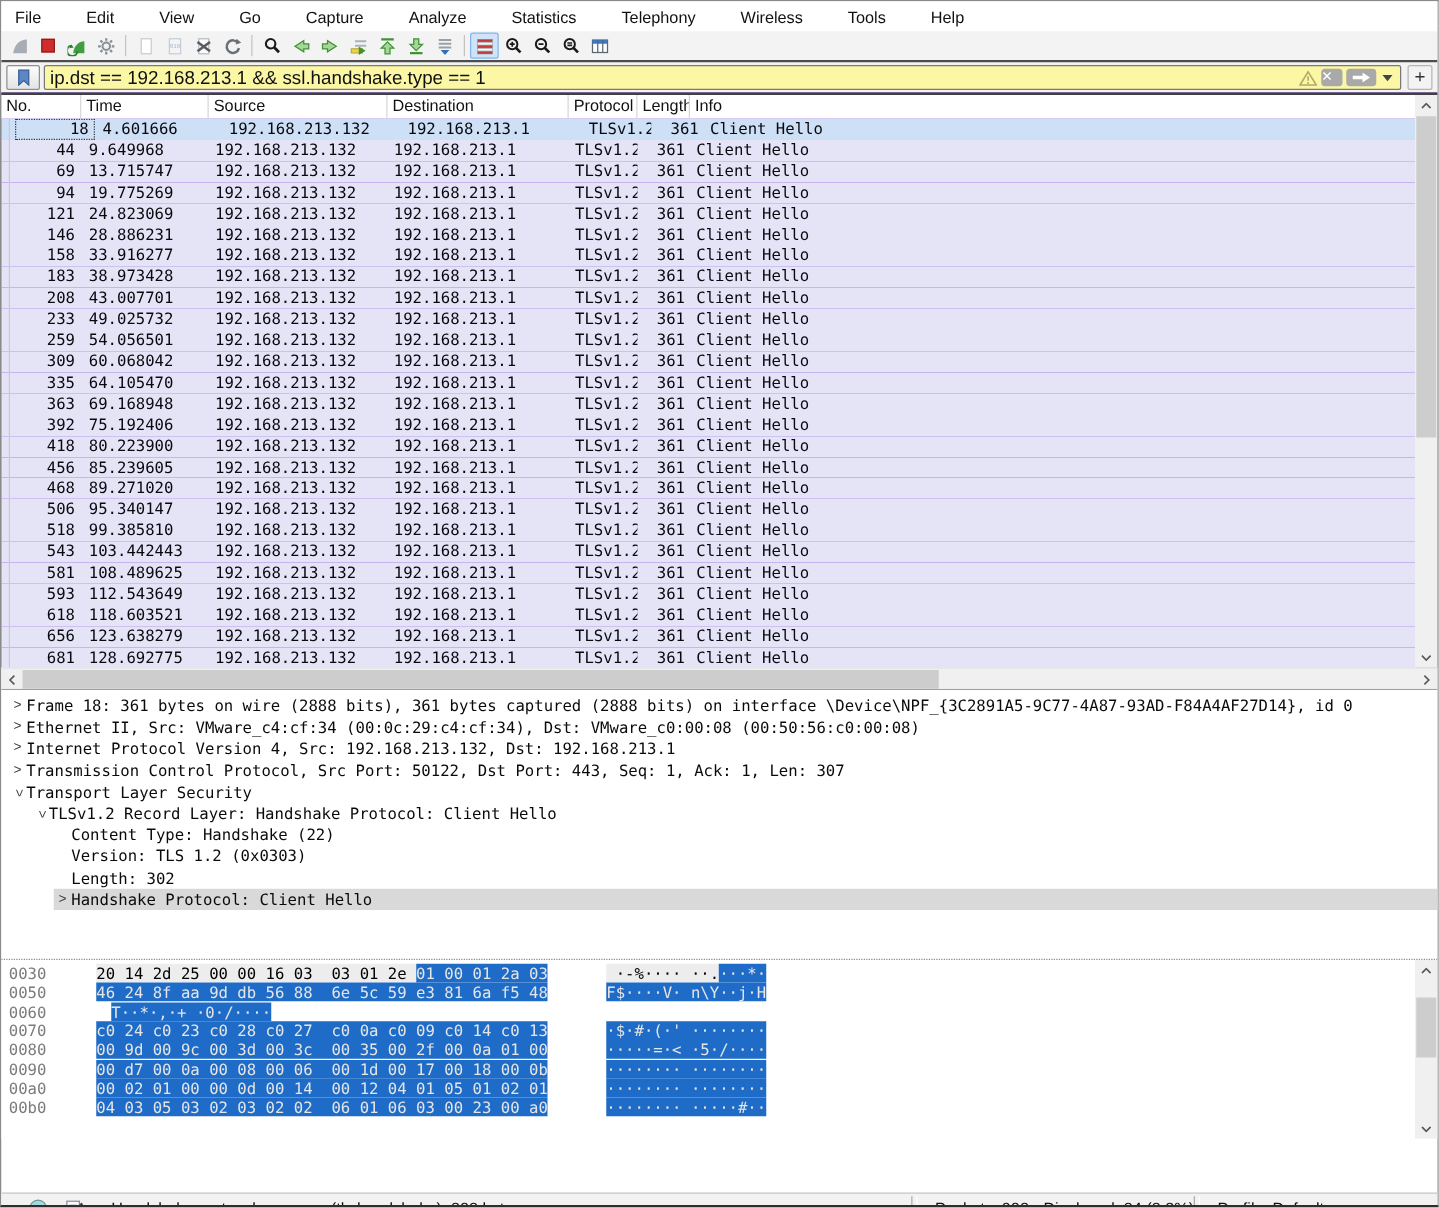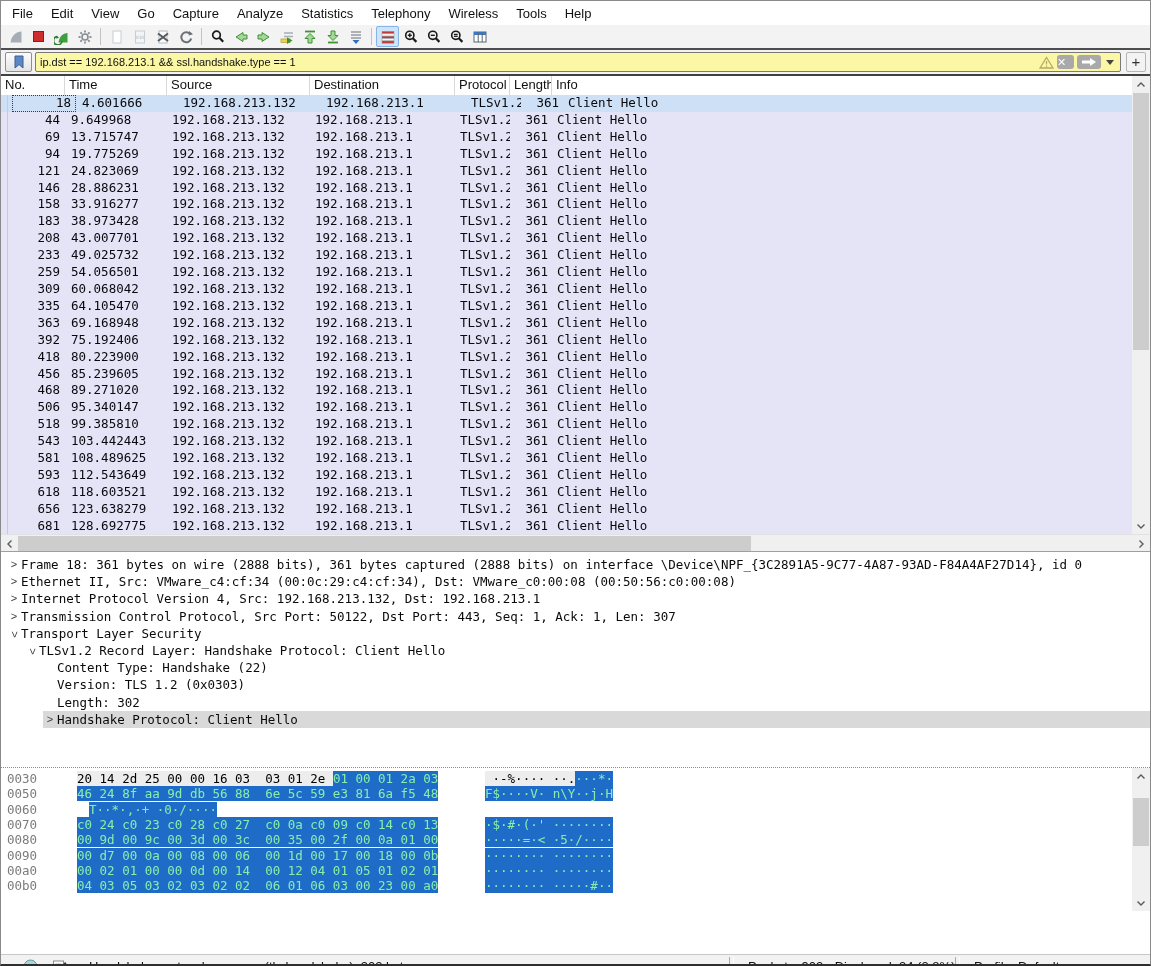--- a/index.html
+++ b/index.html
@@ -11,38 +11,38 @@
   
   .titlebar { height:28px; background:#fff; display:flex; align-items:center; }
   .app-ico { width:17px; height:17px; margin:0 7px 0 8px; }
   .title-text { font-size:13px; color:#111; }
   .win-btns { margin-left:auto; display:flex; height:100%; }
   .wbtn { width:46px; height:100%; display:flex; align-items:center; justify-content:center; color:#222; }
   .glyph-min { width:11px; height:1px; background:#222; display:block; }
   .glyph-max { width:10px; height:10px; border:1px solid #222; display:block; }
   .glyph-close { font-size:16px; line-height:16px; }
   
-  .menubar { height:24px; background:#fff; display:flex; align-items:center; padding-left:2px; }
+  .menubar { height:24px; background:#fff; display:flex; align-items:center; padding-left:2px;gap:18px; }
   .mitem { font-size:13px; color:#111; padding:3px 9px; }
   
   .toolbar { height:25px; background:#f3f3f3; border-bottom:2px solid #4d4d4d;
              display:flex; align-items:center; padding-left:3px; }
   .tb-btn { width:23px; height:21px; display:flex; align-items:center; justify-content:center; border:1px solid transparent; border-radius:2px; }
   .tb-btn svg { display:block; }
   .tb-btn.toggled { background:#cfe4f8; border:1px solid #84b4e8; }
   .tb-sep { width:1px; height:17px; background:#c3c3c3; margin:0 4px; }
   .stopsq { width:11px; height:11px; background:#cf2d2d; border:1px solid #8c1d1d; display:block; }
   
   .filterbar { height:24px; background:#f3f3f3; display:flex; align-items:center; padding:0 4px; }
   .bm-btn { width:27px; height:20px; border:1px solid #8f8f8f; border-radius:2px;
             background:linear-gradient(#fdfdfd,#e4e4e4); display:flex; align-items:center; justify-content:center; margin-right:3px; }
   .filter-field { flex:1; height:20px; background:#fbf7a5; border:1px solid #7a7a7a; border-radius:2px;
                   display:flex; align-items:center; padding:0 2px 0 4px; }
   .filter-input { flex:1; background:transparent; border:none; outline:none;
-                  font-family:"Liberation Sans","DejaVu Sans",sans-serif; font-size:11px; color:#111; }
+                  font-family:"Liberation Sans","DejaVu Sans",sans-serif; font-size:15px; color:#111; }
   .f-ico { margin-left:3px; display:flex; align-items:center; }
   .f-clear { width:17px; height:14px; background:#a9a9a9; border-radius:3px; color:#fff;
              font-size:11px; line-height:14px; text-align:center; font-weight:bold; }
   .f-apply { width:24px; height:14px; background:#a9a9a9; border-radius:3px; display:flex; align-items:center; justify-content:center; }
   .f-caret { width:0; height:0; border-left:4px solid transparent; border-right:4px solid transparent; border-top:5px solid #444; margin:0 4px 0 5px; }
   .add-btn { width:20px; height:20px; margin-left:5px; border:1px solid #b5b5b5; border-radius:2px;
              font-size:15px; line-height:18px; text-align:center; color:#333; background:#f3f3f3; }
   
   .listwrap { position:relative; border-top:2px solid #404040; height:460px; background:#6d28d9; }
   .phead { display:grid; grid-template-columns:64px 102px 143px 145px 55px 42px auto;
@@ -83,21 +83,21 @@
   .chev { width:14px; flex:0 0 14px; font-family:"Liberation Sans",sans-serif; font-size:11px; color:#3c3c3c;
           display:inline-block; text-align:center; transform-origin:50% 55%; }
   .chev.open { transform:rotate(90deg); }
   
   .hexwrap { position:relative; height:144px; border-top:1px dotted #8c8c8c; background:#fff; overflow:hidden; }
   .hexrows { padding:3px 0 0 6px; font-family:"DejaVu Sans Mono","Liberation Mono",monospace; font-size:12.5px; }
   .hrow { display:flex; height:15.35px; line-height:15.3px; white-space:pre;gap:24px; }
   .hoff { width:46px; color:#7b7b7b; flex:0 0 46px; }
   .hhex { width:372px; flex:0 0 372px; }
   .hascii { margin-left:12px; }
-  .hsel { background:#1e6cc8; color:#86efac; }
+  .hsel { background:#1e6cc8; color:#e5e5e5; }
   .dim { background:#ededed; }
   
   .statusbar { height:24px; background:#f2f2f2; border-top:1px solid #c8c8c8;
                display:flex; align-items:center; font-size:13px; color:#111;margin-top:43px; }
   .sb-ico { margin-left:22px; display:flex; align-items:center; }
   .sb-ico2 { margin-left:14px; display:flex; align-items:center; }
   .sb-msg { margin-left:22px; flex:1; white-space:nowrap; overflow:hidden; }
   .sb-sep { width:5px; align-self:stretch; border-left:1px solid #ababab; border-right:1px solid #fdfdfd; margin:2px 0; }
   .sb-packets { width:221px; padding-left:14px; white-space:nowrap; }
   .sb-profile { width:176px; padding-left:14px; white-space:nowrap; }

